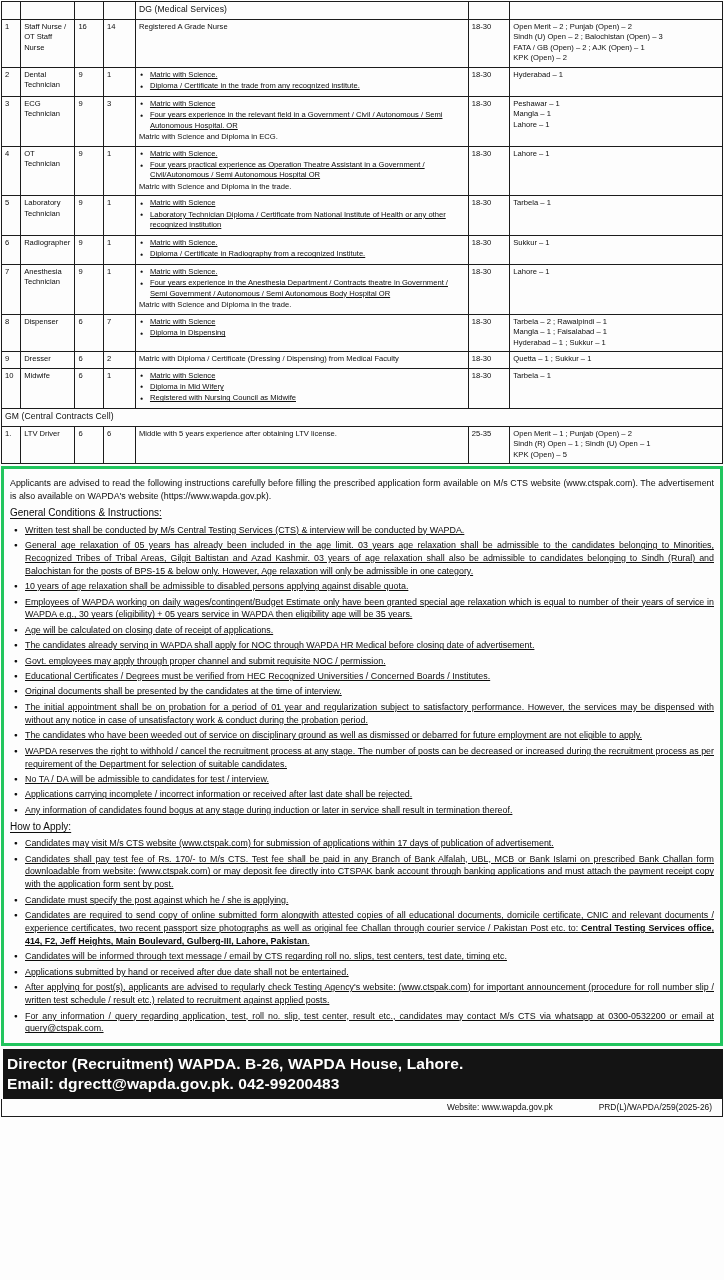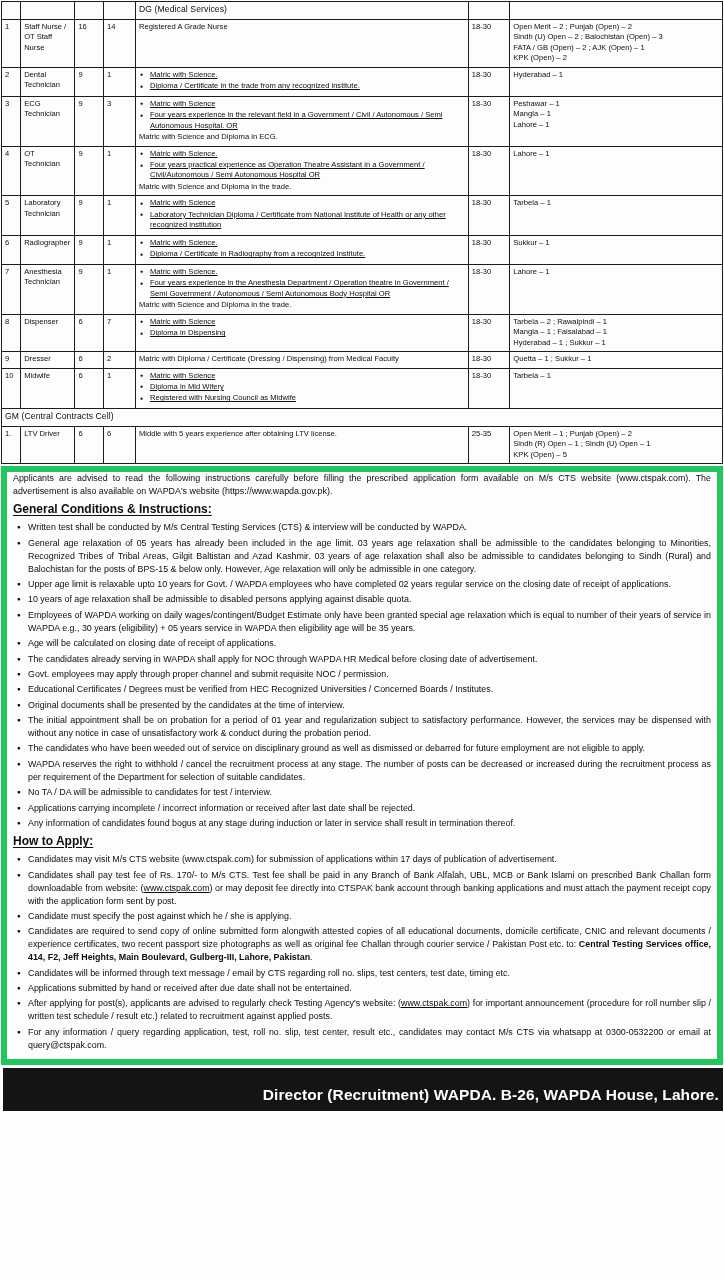--- a/index.html
+++ b/index.html
@@ -60,54 +60,55 @@
     content: "\25CF";
     position: absolute; left: -10px; top: -0.5px;
     font-size: 5.3px; line-height: 1.9;
   }
   .tail { padding-top: 0px; }
   .qline { display: block; }
 
   
   .body-box {
     margin: 2px 1px 0 1px;
-    border: 6px solid #22c55e;
-    padding: 0 6px 5px 6px;
+    border: 3px solid #22c55e;
+    padding: 8px 6px 5px 6px;
     font-size: 8.9px;
     line-height: 1.45;
   }
   .intro { text-align: justify; margin: 0 0 3px 0; }
   h2.sec {
-    font-size: 12px;
-    font-weight: bold;
+    font-size: 10px;
+    font-weight: normal;
     margin: 3px 0 3px 0;
     text-decoration: underline;
     text-underline-offset: 1.5px;
   }
   ul.bul { margin: 0 0 0 0; padding: 0 0 0 15px; list-style: none; }
   ul.bul > li {
     position: relative;
     margin: 0 0 2.5px 0;
     text-align: justify;
+    text-decoration: underline;
   }
   ul.bul > li:before {
     content: "\25CF";
     position: absolute; left: -11px; top: 0;
     font-size: 6.2px; line-height: 1.95;
   }
   .b { font-weight: bold; }
   .u { text-decoration: underline; }
 
   
   .footer-black {
     margin: 3px 1px 0 3px;
     background: #141414;
     color: #ffffff;
-    text-align: right;
-    padding: 17px 4px 6px 4px;
+    text-align: left;
+    padding: 5px 4px 6px 4px;
     font-size: 15.5px;
     font-weight: bold;
     line-height: 1.28;
     letter-spacing: .1px;
   }
   .footer-meta {
     margin: 0 1px 0 1px;
     border: 1px solid #1c1c1c;
     border-top: none;
     font-size: 8.4px;
@@ -245,21 +246,21 @@
           </td>
         </tr>
         <tr>
           <td class="c-sr">7</td>
           <td class="c-post">Anesthesia Technician</td>
           <td class="c-bps">9</td>
           <td class="c-posts">1</td>
           <td class="c-qual">
             <ul class="ql">
               <li>Matric with Science.</li>
-              <li>Four years experience in the Anesthesia Department / Operation theatre in Government / Semi Government / Autonomous / Semi Autonomous Body Hospital    OR</li>
+              <li>Four years experience in the Anesthesia Department / Contracts theatre in Government / Semi Government / Autonomous / Semi Autonomous Body Hospital    OR</li>
             </ul>
             <div class="tail">Matric with Science and Diploma in the trade.</div>
           </td>
           <td class="c-age">18-30</td>
           <td class="c-quota">
             <span class="qline">Lahore – 1</span>
           </td>
         </tr>
         <tr>
           <td class="c-sr">8</td>
@@ -333,21 +334,20 @@
       </tbody>
   </table>
 
   <div class="body-box">
     <p class="intro">Applicants are advised to read the following instructions carefully before filling the prescribed application form available on M/s CTS website (www.ctspak.com). The advertisement is also available on WAPDA's website (https://www.wapda.gov.pk).</p>
 
     <h2 class="sec">General Conditions &amp; Instructions:</h2>
     <ul class="bul">
         <li>Written test shall be conducted by M/s Central Testing Services (CTS) &amp; interview will be conducted by WAPDA.</li>
         <li>General age relaxation of 05 years has already been included in the age limit. 03 years age relaxation shall be admissible to the candidates belonging to Minorities, Recognized Tribes of Tribal Areas, Gilgit Baltistan and Azad Kashmir. 03 years of age relaxation shall also be admissible to candidates belonging to Sindh (Rural) and Balochistan for the posts of BPS-15 &amp; below only. However, Age relaxation will only be admissible in one category.</li>
-        <li>Upper age limit is relaxable upto 10 years for Govt. / WAPDA employees who have completed 02 years regular service on the closing date of receipt of applications.</li>
         <li>10 years of age relaxation shall be admissible to disabled persons applying against disable quota.</li>
         <li>Employees of WAPDA working on daily wages/contingent/Budget Estimate only have been granted special age relaxation which is equal to number of their years of service in WAPDA e.g., 30 years (eligibility) + 05 years service in WAPDA then eligibility age will be 35 years.</li>
         <li>Age will be calculated on closing date of receipt of applications.</li>
         <li>The candidates already serving in WAPDA shall apply for NOC through WAPDA HR Medical before closing date of advertisement.</li>
         <li>Govt. employees may apply through proper channel and submit requisite NOC / permission.</li>
         <li>Educational Certificates / Degrees must be verified from HEC Recognized Universities / Concerned Boards / Institutes.</li>
         <li>Original documents shall be presented by the candidates at the time of interview.</li>
         <li>The initial appointment shall be on probation for a period of 01 year and regularization subject to satisfactory performance. However, the services may be dispensed with without any notice in case of unsatisfactory work &amp; conduct during the probation period.</li>
         <li>The candidates who have been weeded out of service on disciplinary ground as well as dismissed or debarred for future employment are not eligible to apply.</li>
         <li>WAPDA reserves the right to withhold / cancel the recruitment process at any stage. The number of posts can be decreased or increased during the recruitment process as per requirement of the Department for selection of suitable candidates.</li>
@@ -364,16 +364,21 @@
         <li><span>Candidates are required to send copy of online submitted form alongwith attested copies of all educational documents, domicile certificate, CNIC and relevant documents / experience certificates, two recent passport size photographs as well as original fee Challan through courier service / Pakistan Post etc. to: </span><span class="b">Central Testing Services office, 414, F2, Jeff Heights, Main Boulevard, Gulberg-III, Lahore, Pakistan</span><span>.</span></li>
         <li><span>Candidates will be informed through text message / email by CTS regarding roll no. slips, test centers, test date, timing etc.</span></li>
         <li><span>Applications submitted by hand or received after due date shall not be entertained.</span></li>
         <li><span>After applying for post(s), applicants are advised to regularly check Testing Agency's website: (</span><span class="u">www.ctspak.com</span><span>) for important announcement (procedure for roll number slip / written test schedule / result etc.) related to recruitment against applied posts.</span></li>
         <li><span>For any information / query regarding application, test, roll no. slip, test center, result etc., candidates may contact M/s CTS via whatsapp at 0300-0532200 or email at query@ctspak.com.</span></li>
       </ul>
   </div>
 
   <div class="footer-black" style="background: rgb(20, 20, 20);">
     <div>Director (Recruitment) WAPDA. B-26, WAPDA House, Lahore.</div>
+    <div>Email: dgrectt@wapda.gov.pk. 042-99200483</div>
   </div>
 
+  <div class="footer-meta">
+    <span>Website: www.wapda.gov.pk</span>
+    <span>PRD(L)/WAPDA/259(2025-26)</span>
+  </div>
 
 </div>
 
 </body></html>

